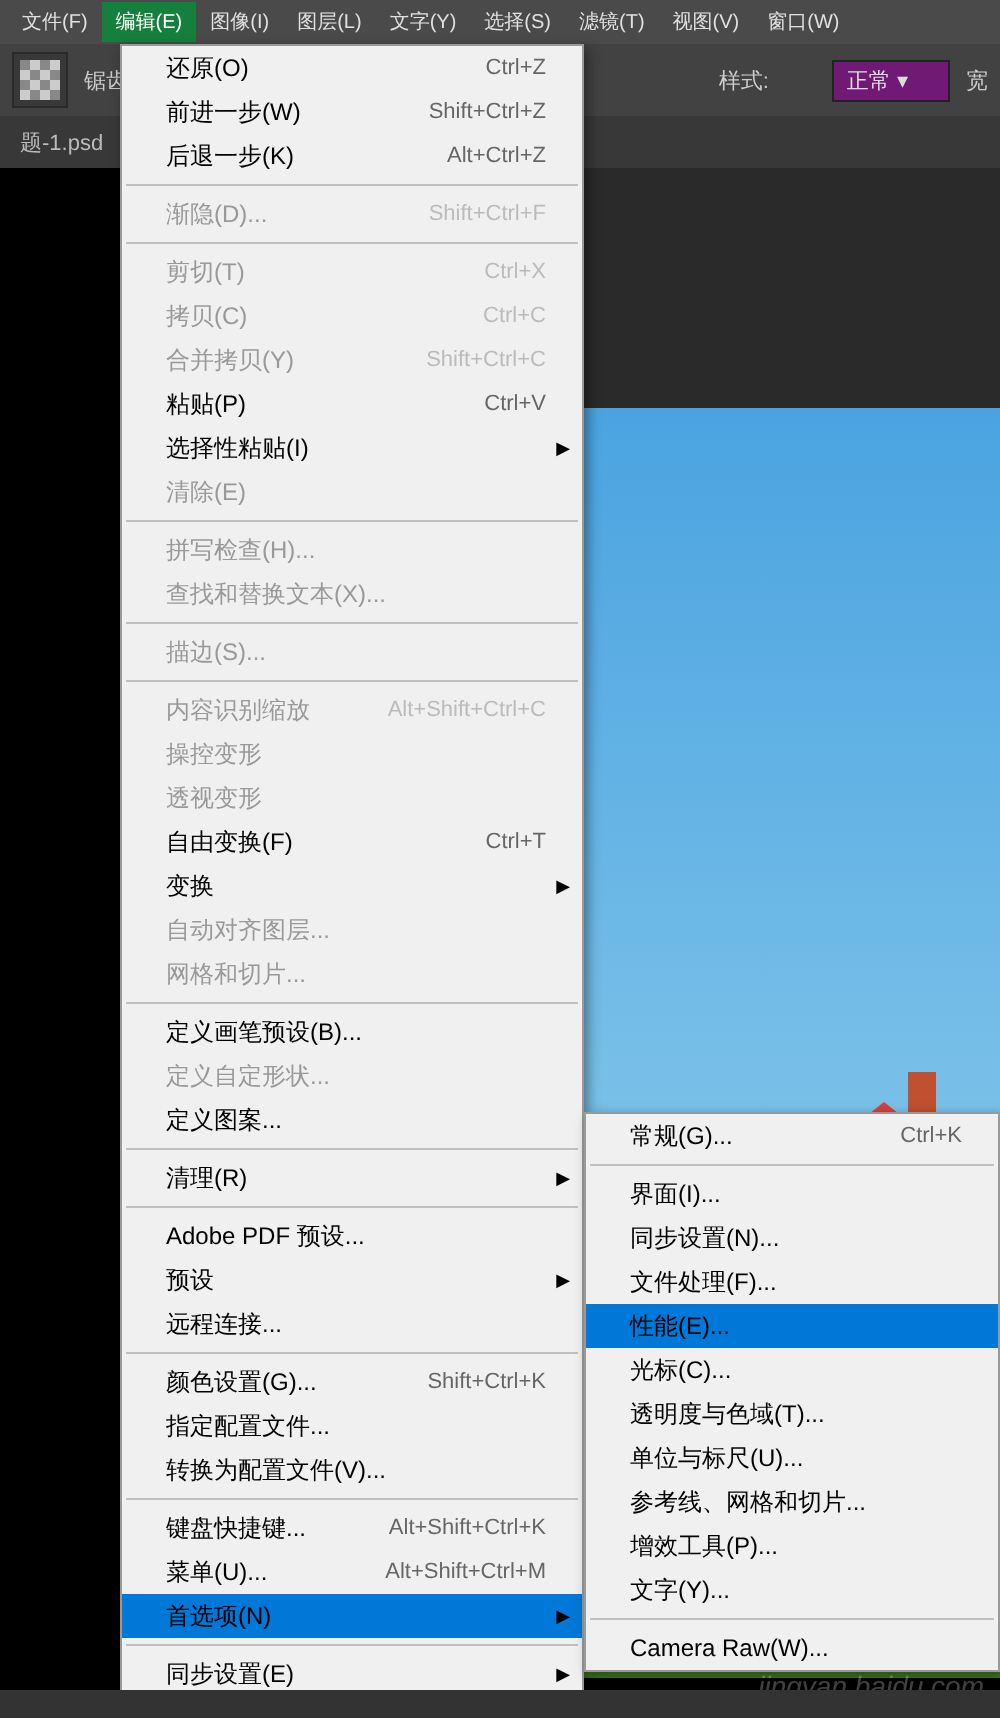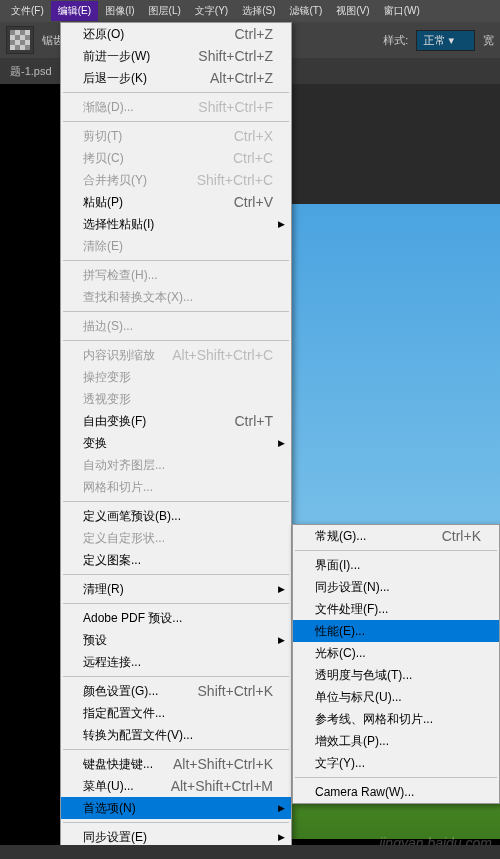--- a/index.html
+++ b/index.html
@@ -1,47 +1,47 @@
 <!DOCTYPE html>
 <html><head>
 <meta charset="utf-8">
 <style>
 * { margin: 0; padding: 0; box-sizing: border-box; font-family: "Microsoft YaHei", "SimSun", sans-serif; }
 body { width: 500px; height: 859px; background: #000; overflow: hidden; position: relative; }
 
 .menubar { height: 22px; background: #4a4a4a; display: flex; align-items: center; padding-left: 4px; font-size: 10px; color: #e0e0e0; }
 .menubar-item { padding: 3px 7px; cursor: default; }
-.menubar-item.active { background: #4c1d95; color: #fff; }
+.menubar-item.active { background: #15803d; color: #fff; }
 
 .toolbar { height: 36px; background: #424242; display: flex; align-items: center; padding: 0 6px; gap: 8px; font-size: 11px; color: #ccc; }
 .tool-icon { width: 28px; height: 28px; background: #383838; border: 1px solid #2a2a2a; display: flex; align-items: center; justify-content: center; }
 .checker { width: 20px; height: 20px; background: repeating-conic-gradient(#888 0% 25%, #ccc 0% 50%) 0/10px 10px; }
 .toolbar-label { margin-left: auto; }
-.toolbar-select { background: #0c4a6e; border: 1px solid #222; color: #ddd; padding: 2px 20px 2px 6px; font-size: 11px; }
+.toolbar-select { background: #701a75; border: 1px solid #222; color: #ddd; padding: 2px 20px 2px 6px; font-size: 11px; margin-left: 24px; }
 
 .doc-tabs { height: 26px; background: #383838; display: flex; align-items: center; font-size: 11px; color: #bbb; }
 .doc-tab { padding: 5px 10px; border-right: 4px solid #d946ef; }
 
 .canvas-area { position: absolute; top: 84px; left: 60px; right: 0; bottom: 20px; background: #2a2a2a; overflow: hidden; }
 .sky { position: absolute; top: 120px; left: 230px; right: 0; bottom: 0; background: linear-gradient(#4aa3e0, #9fd8f0); }
 .grass { position: absolute; bottom: 0; left: 0; right: 0; height: 180px; background: linear-gradient(#5fa82f, #3d7a1f); }
 .house { position: absolute; bottom: 150px; right: 20px; width: 80px; height: 100px; background: #fff; border: 2px solid #e0e0e0; }
 .roof { position: absolute; top: -40px; left: -10px; width: 0; height: 0; border-left: 50px solid transparent; border-right: 50px solid transparent; border-bottom: 40px solid #d64040; }
 .chimney { position: absolute; top: -55px; right: 10px; width: 14px; height: 30px; background: #c05030; }
 
 .edit-menu { position: absolute; top: 22px; left: 60px; width: 232px; background: #f0f0f0; border: 1px solid #999; box-shadow: 2px 2px 6px rgba(0,0,0,0.4); font-size: 12px; color: #000; }
 .menu-item { display: flex; justify-content: space-between; align-items: center; padding: 3px 18px 3px 22px; height: 22px; cursor: default; position: relative; }
 .menu-item.disabled { color: #999; }
 .menu-item.highlighted { background: #0078d7; color: #000000; text-align: right; }
 .menu-sep { height: 1px; background: #c0c0c0; margin: 3px 2px; }
-.menu-item .shortcut { color: #666; font-size: 14px; }
+.menu-item .shortcut { color: #666; font-size: 11px; }
 .menu-item.disabled .shortcut { color: #bbb; }
 .arrow { position: absolute; right: 6px; font-size: 9px; }
 
-.submenu { position: absolute; top: 524px; left: 292px; width: 208px; background: #f0f0f0; border: 1px solid #999; box-shadow: 2px 2px 6px rgba(0,0,0,0.4); font-size: 12px; color: #000; }
+.submenu { position: absolute; top: 556px; left: 292px; width: 208px; background: #f0f0f0; border: 1px solid #999; box-shadow: 2px 2px 6px rgba(0,0,0,0.4); font-size: 12px; color: #000; }
 
 .watermark { position: absolute; bottom: 8px; right: 8px; color: rgba(255,255,255,0.25); font-size: 14px; font-style: italic; margin-left: 19px; }
 .footer { position: absolute; bottom: 0; left: 0; right: 0; height: 14px; background: #333; }
 </style>
 </head>
 <body>
 
 <div class="menubar" id="menubar">
     <div class="menubar-item">文件(F)</div>
     <div class="menubar-item active">编辑(E)</div>

